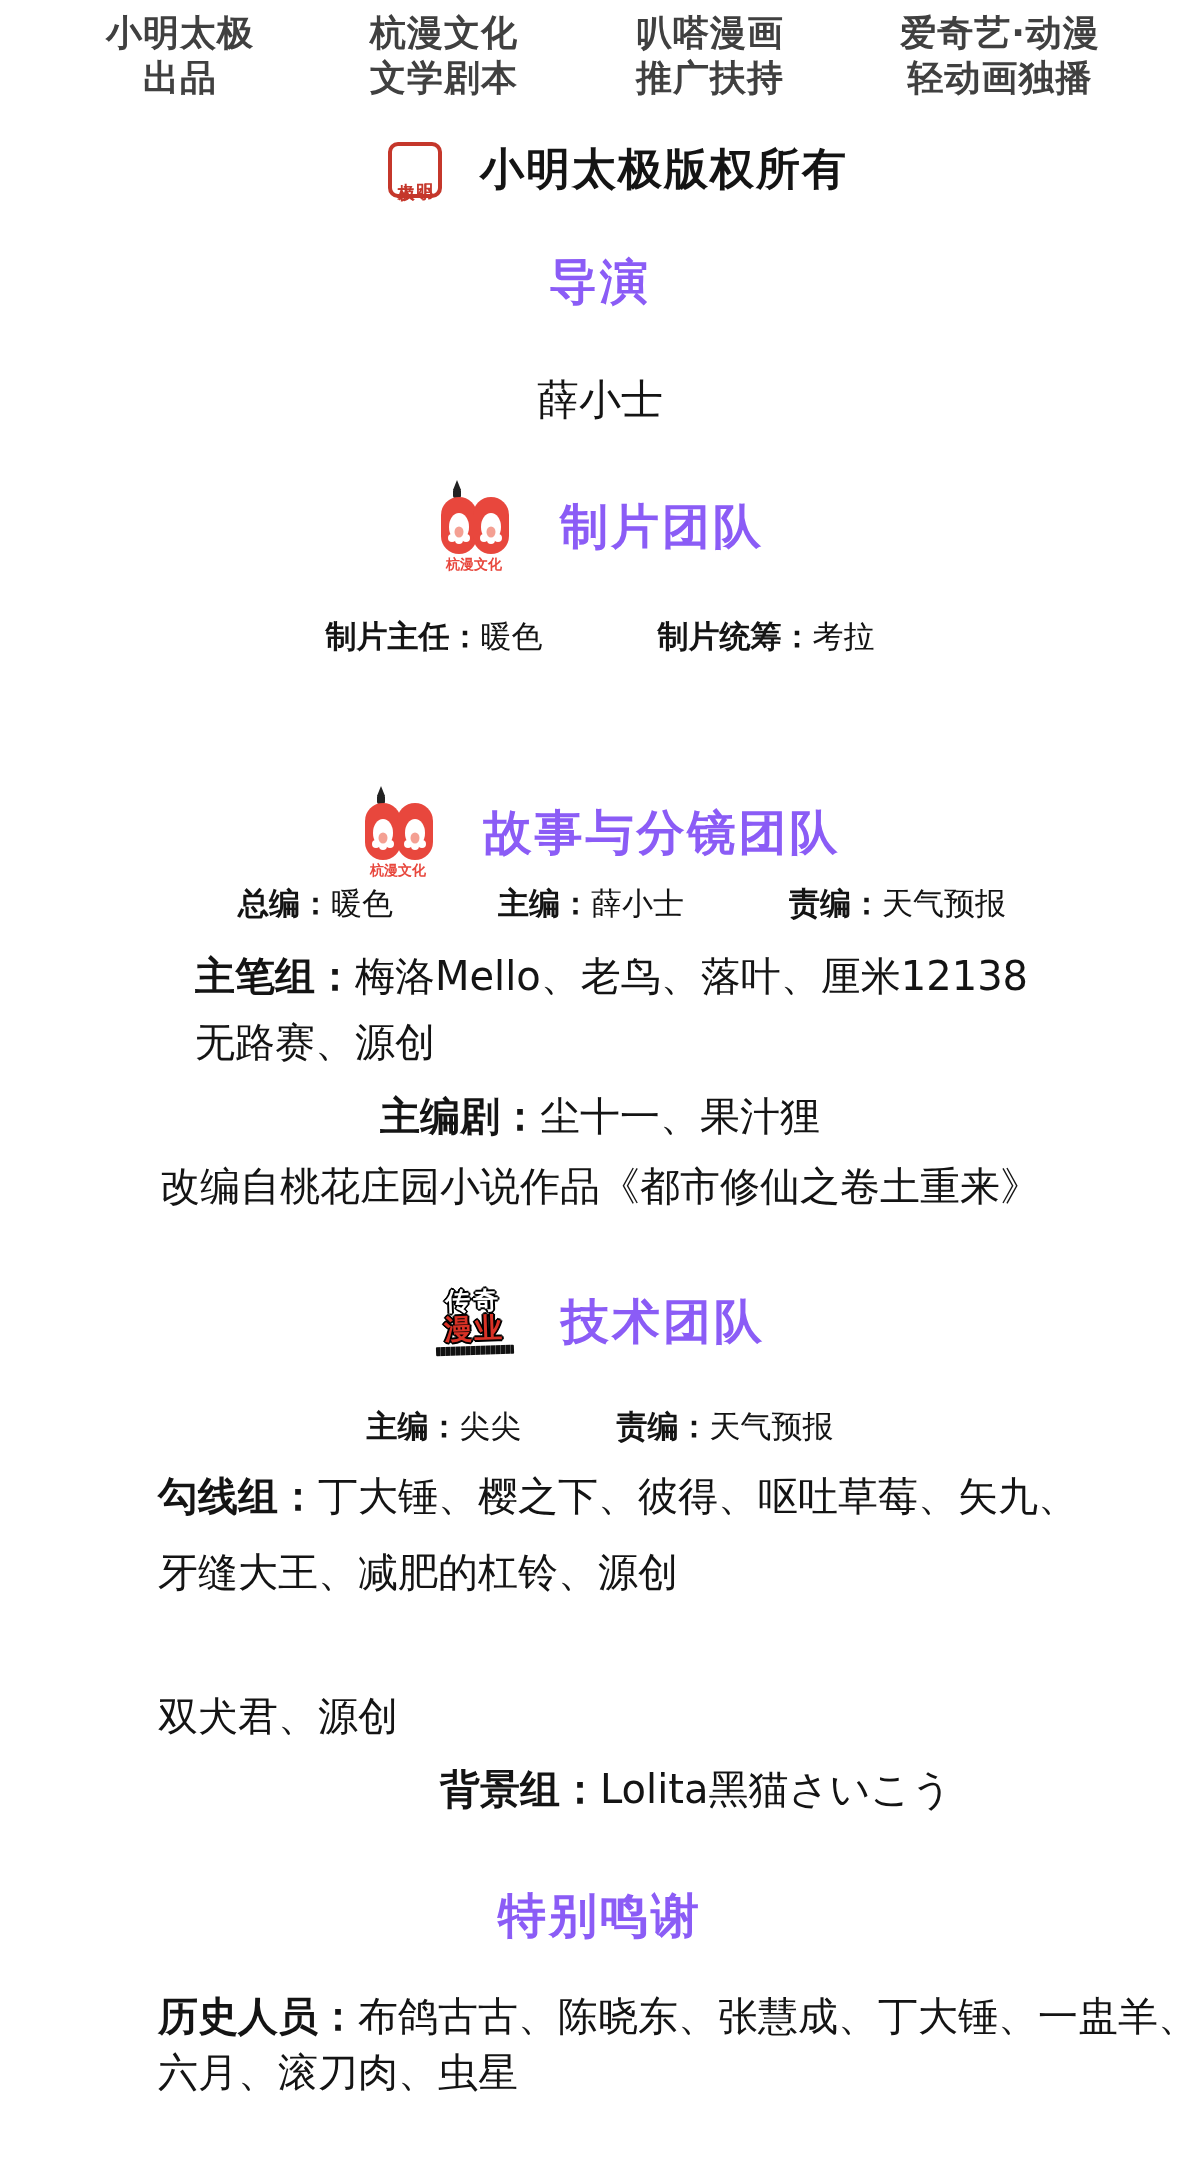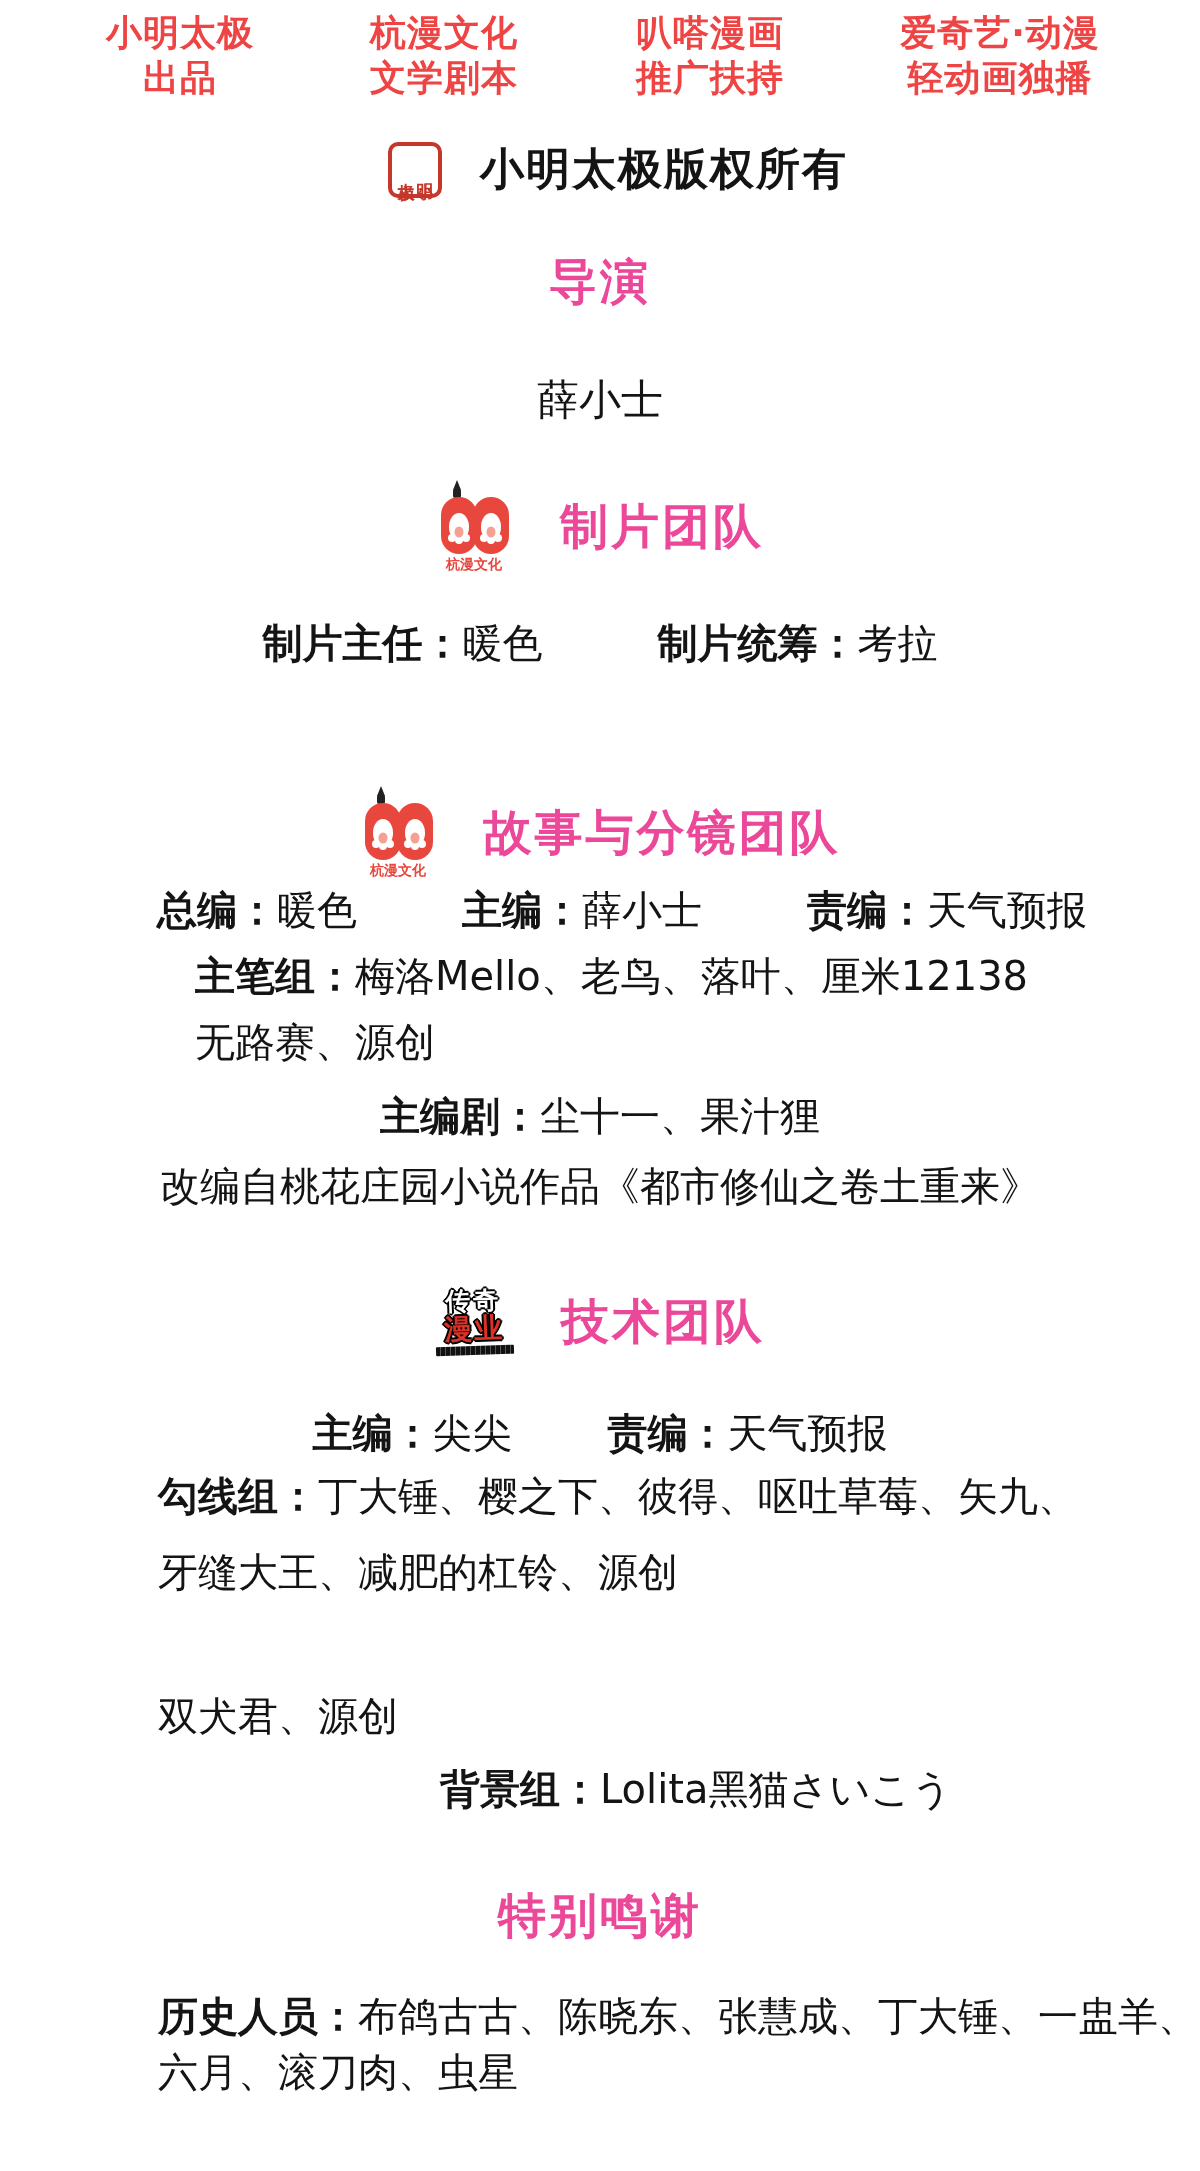--- a/index.html
+++ b/index.html
@@ -14,21 +14,21 @@
   }
   
   .hcol{
     position:absolute;
     top:10px;
     width:300px;
     text-align:center;
     font-size:36px;
     font-weight:600;
     line-height:45px;
-    color:#ef4444;
+    color:#404040;
     letter-spacing:1px;
     white-space:nowrap;
   }
   .hcol-1{left:30px;}
   .hcol-2{left:294px;}
   .hcol-3{left:560px;}
   .hcol-4{left:850px;}
 
   
   .copyright-row{
@@ -57,21 +57,21 @@
   }
   .copyright-text{
     font-size:44px;
     font-weight:600;
     letter-spacing:2px;
     white-space:nowrap;
   }
 
   
   .section-title{
-    color:#ec4899;
+    color:#8b5cf6;
     font-size:48px;
     font-weight:800;
     letter-spacing:3px;
     white-space:nowrap;
   }
   .center-line{
     position:absolute;left:0;right:0;
     display:flex;justify-content:center;align-items:center;
     text-align:center;
   }
@@ -87,21 +87,21 @@
     font-size:40px;
     line-height:1.15;
     white-space:nowrap;
     color:#141414;
   }
   .lbl{font-weight:700;}
   .val{font-weight:400;}
   .pair-row{
     position:absolute;left:0;right:0;
     display:flex;justify-content:center;align-items:center;
-    font-size:40px;white-space:nowrap;
+    font-size:31px;white-space:nowrap;
   }
   .gap115{gap:115px;}
   .gap105{gap:105px;padding-left:44px;}
   .gap95{gap:95px;}
 
   
   .hangman-logo{flex:0 0 auto;}
 
   
   .legend-logo{

